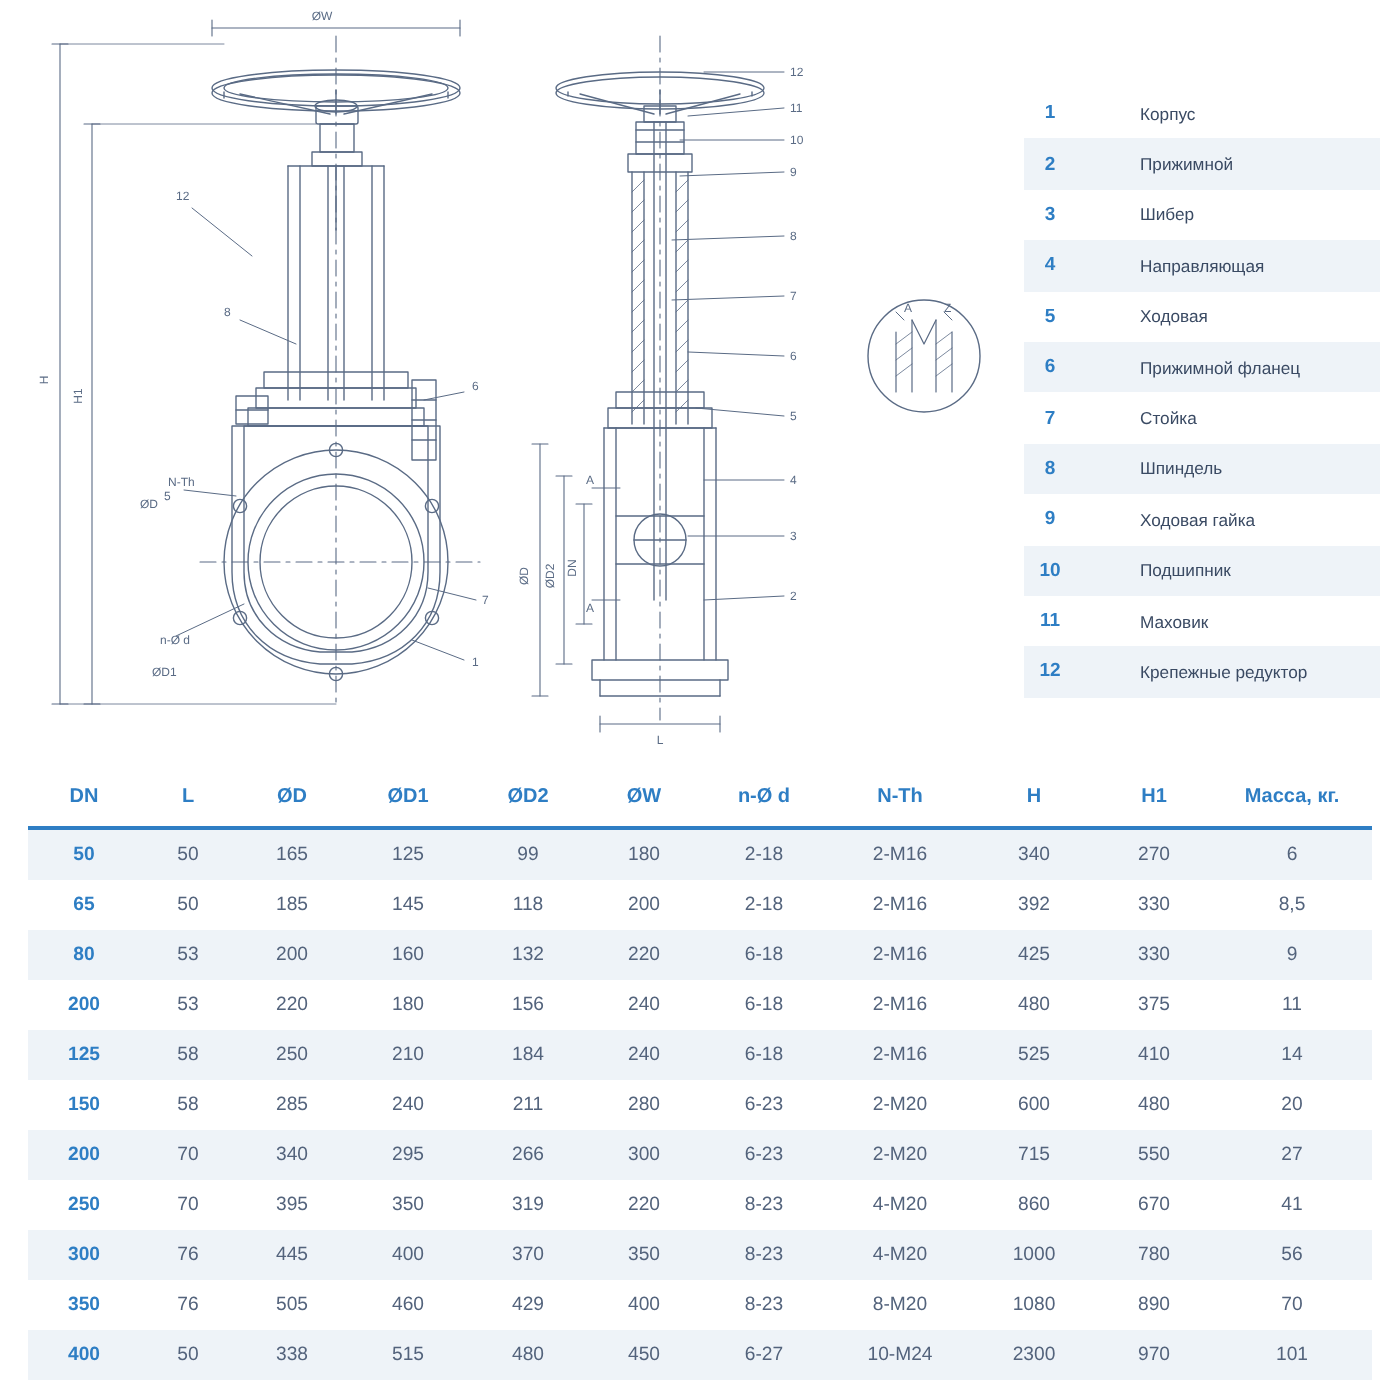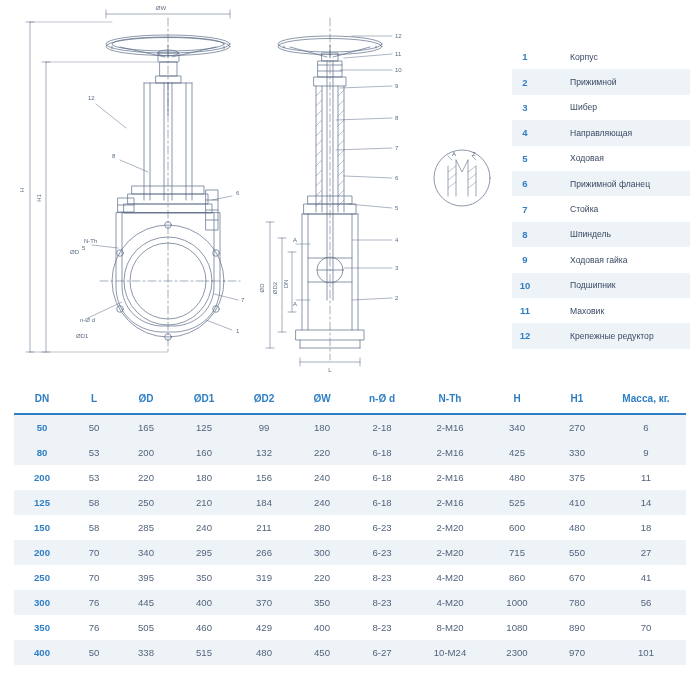--- a/index.html
+++ b/index.html
@@ -384,20 +384,33 @@
           <td>165</td>
           <td>125</td>
           <td>99</td>
           <td>180</td>
           <td>2-18</td>
           <td>2-M16</td>
           <td>340</td>
           <td>270</td>
           <td>6</td>
         </tr>
+        <tr>
+          <td class="dn">65</td>
+          <td>50</td>
+          <td>185</td>
+          <td>145</td>
+          <td>118</td>
+          <td>200</td>
+          <td>2-18</td>
+          <td>2-M16</td>
+          <td>392</td>
+          <td>330</td>
+          <td>8,5</td>
+        </tr>
         <tr class="alt">
           <td class="dn">80</td>
           <td>53</td>
           <td>200</td>
           <td>160</td>
           <td>132</td>
           <td>220</td>
           <td>6-18</td>
           <td>2-M16</td>
           <td>425</td>
@@ -434,21 +447,21 @@
           <td class="dn">150</td>
           <td>58</td>
           <td>285</td>
           <td>240</td>
           <td>211</td>
           <td>280</td>
           <td>6-23</td>
           <td>2-M20</td>
           <td>600</td>
           <td>480</td>
-          <td>18</td>
+          <td>20</td>
         </tr>
         <tr class="alt">
           <td class="dn">200</td>
           <td>70</td>
           <td>340</td>
           <td>295</td>
           <td>266</td>
           <td>300</td>
           <td>6-23</td>
           <td>2-M20</td>

